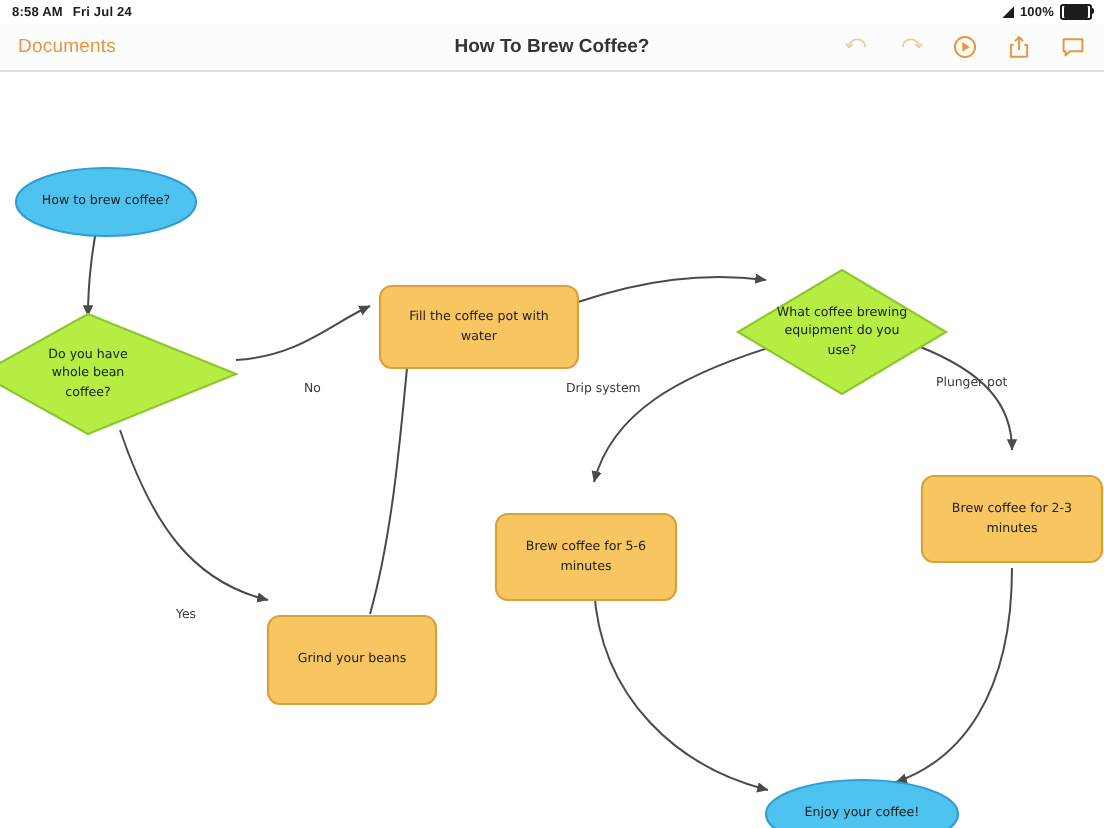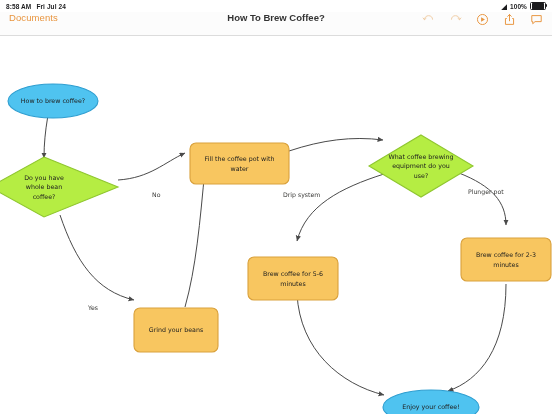--- a/index.html
+++ b/index.html
@@ -54,21 +54,21 @@
     background: #1c1c1e;
     border-radius: 0.6px;
   }
 
   
   .toolbar {
     height: 24px;
     width: 100%;
     box-sizing: border-box;
     display: flex;
-    align-items: flex-start;
+    align-items: center;
     padding: 0 9px;
     background: #fcfcfc;
     border-bottom: 1px solid #dcdcdc;
     position: relative;
   }
   .docs-btn {
     color: #e8953f;
     font-size: 9.5px;
     letter-spacing: 0.1px;
     cursor: pointer;

